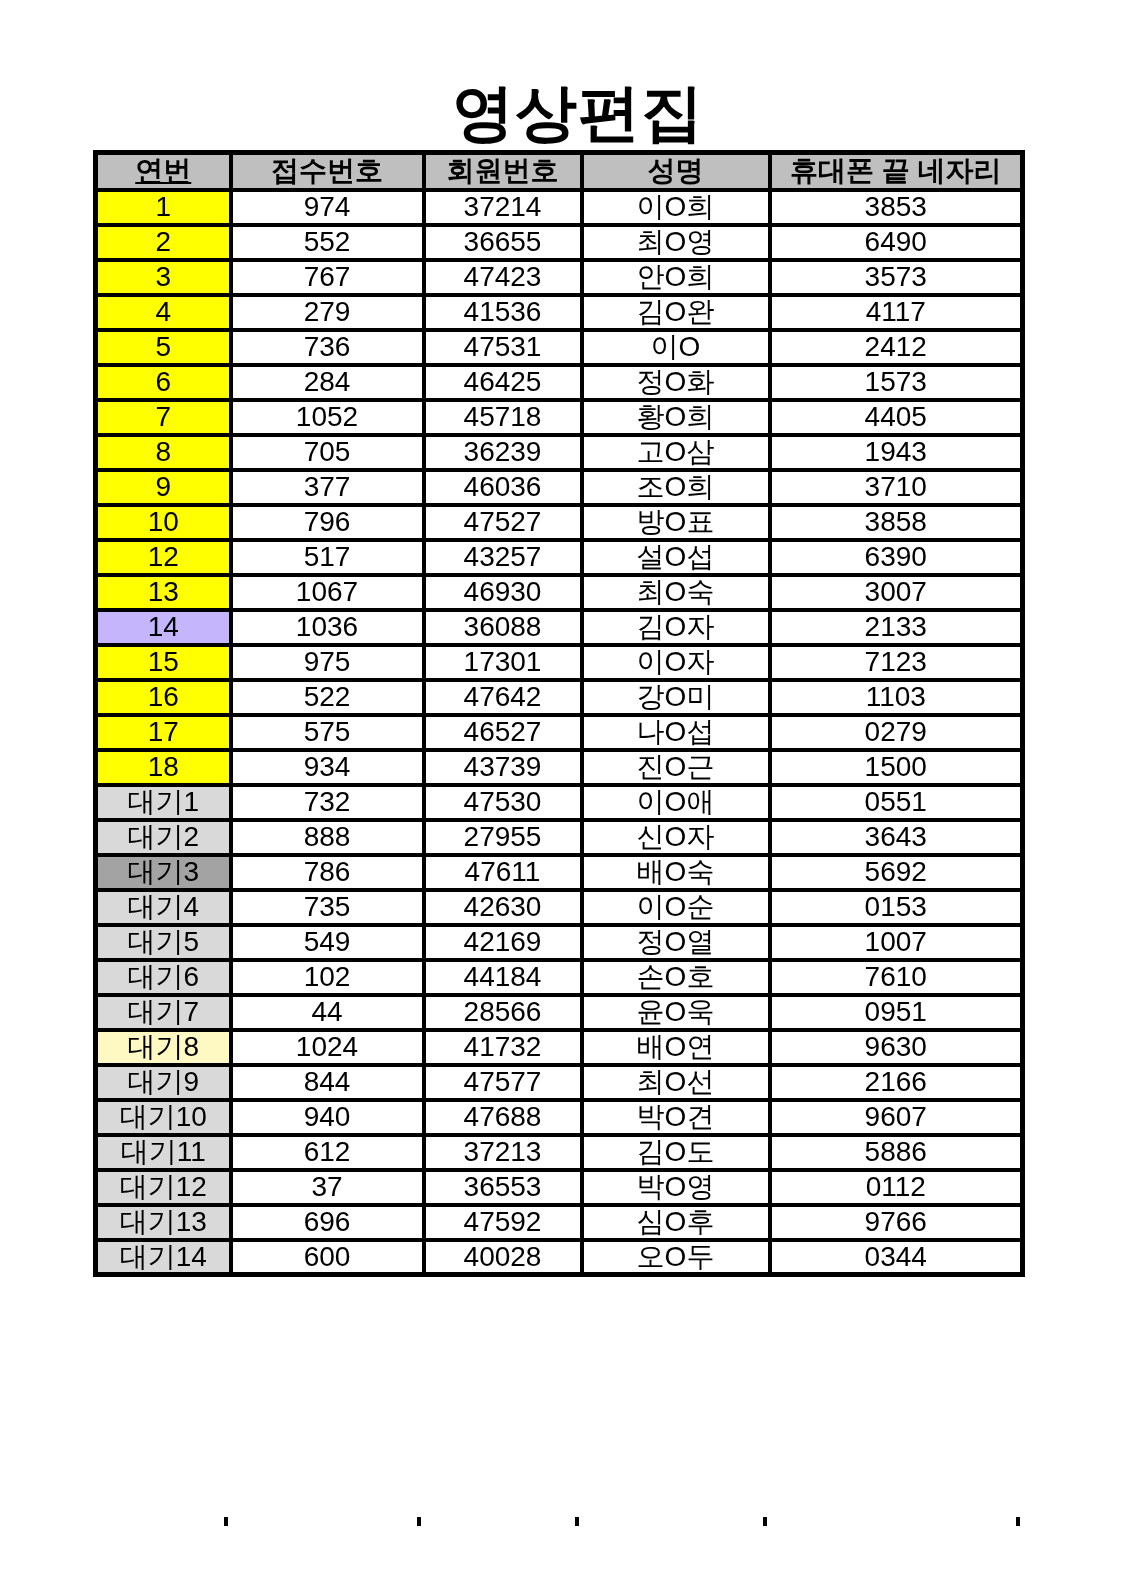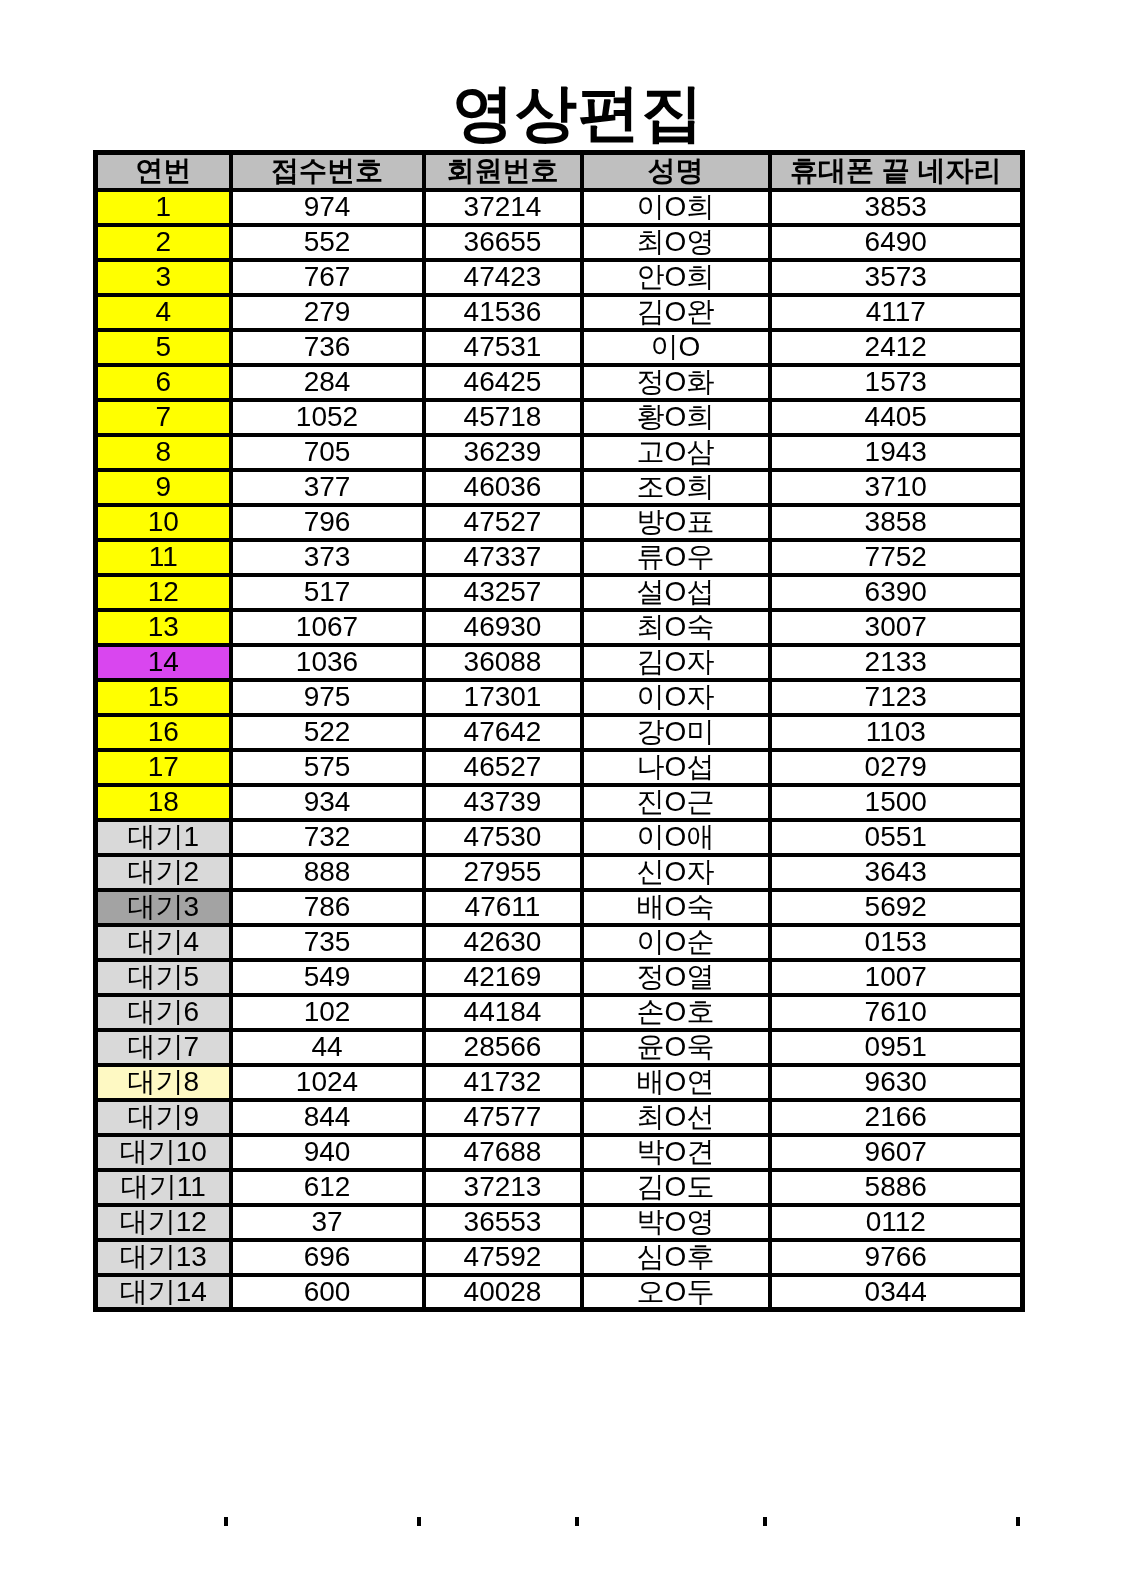--- a/index.html
+++ b/index.html
@@ -84,21 +84,21 @@
   <table class="roster">
     <colgroup>
       <col style="width:135px">
       <col style="width:193px">
       <col style="width:158px">
       <col style="width:188px">
       <col style="width:253px">
     </colgroup>
     <thead>
       <tr>
-        <th style="background: rgb(191, 191, 191);">연번</th>
+        <th style="background: rgb(191, 191, 191); text-decoration: underline;">연번</th>
         <th style="background: rgb(191, 191, 191);">접수번호</th>
         <th style="background: rgb(191, 191, 191); margin-top: 28px;">회원번호</th>
         <th style="background: rgb(191, 191, 191);">성명</th>
         <th style="background: rgb(191, 191, 191);">휴대폰 끝 네자리</th>
       </tr>
     </thead>
     <tbody>
         <tr>
           <td style="background: rgb(255, 255, 0);">1</td>
           <td>974</td>
@@ -163,42 +163,35 @@
           <td>3710</td>
         </tr>
         <tr>
           <td style="background: rgb(255, 255, 0);">10</td>
           <td>796</td>
           <td>47527</td>
           <td>방O표</td>
           <td>3858</td>
         </tr>
         <tr>
-          <td style="background: rgb(255, 255, 0);">11</td>
-          <td>373</td>
-          <td>47337</td>
-          <td>류O우</td>
-          <td>7752</td>
-        </tr>
-        <tr>
           <td style="background: rgb(255, 255, 0);">12</td>
           <td>517</td>
           <td>43257</td>
           <td>설O섭</td>
           <td>6390</td>
         </tr>
         <tr>
           <td style="background: rgb(255, 255, 0);">13</td>
           <td>1067</td>
           <td>46930</td>
           <td>최O숙</td>
           <td>3007</td>
         </tr>
         <tr>
-          <td style="background: #d946ef;">14</td>
+          <td style="background: #c4b5fd;">14</td>
           <td>1036</td>
           <td>36088</td>
           <td>김O자</td>
           <td>2133</td>
         </tr>
         <tr>
           <td style="background: rgb(255, 255, 0);">15</td>
           <td>975</td>
           <td>17301</td>
           <td>이O자</td>

